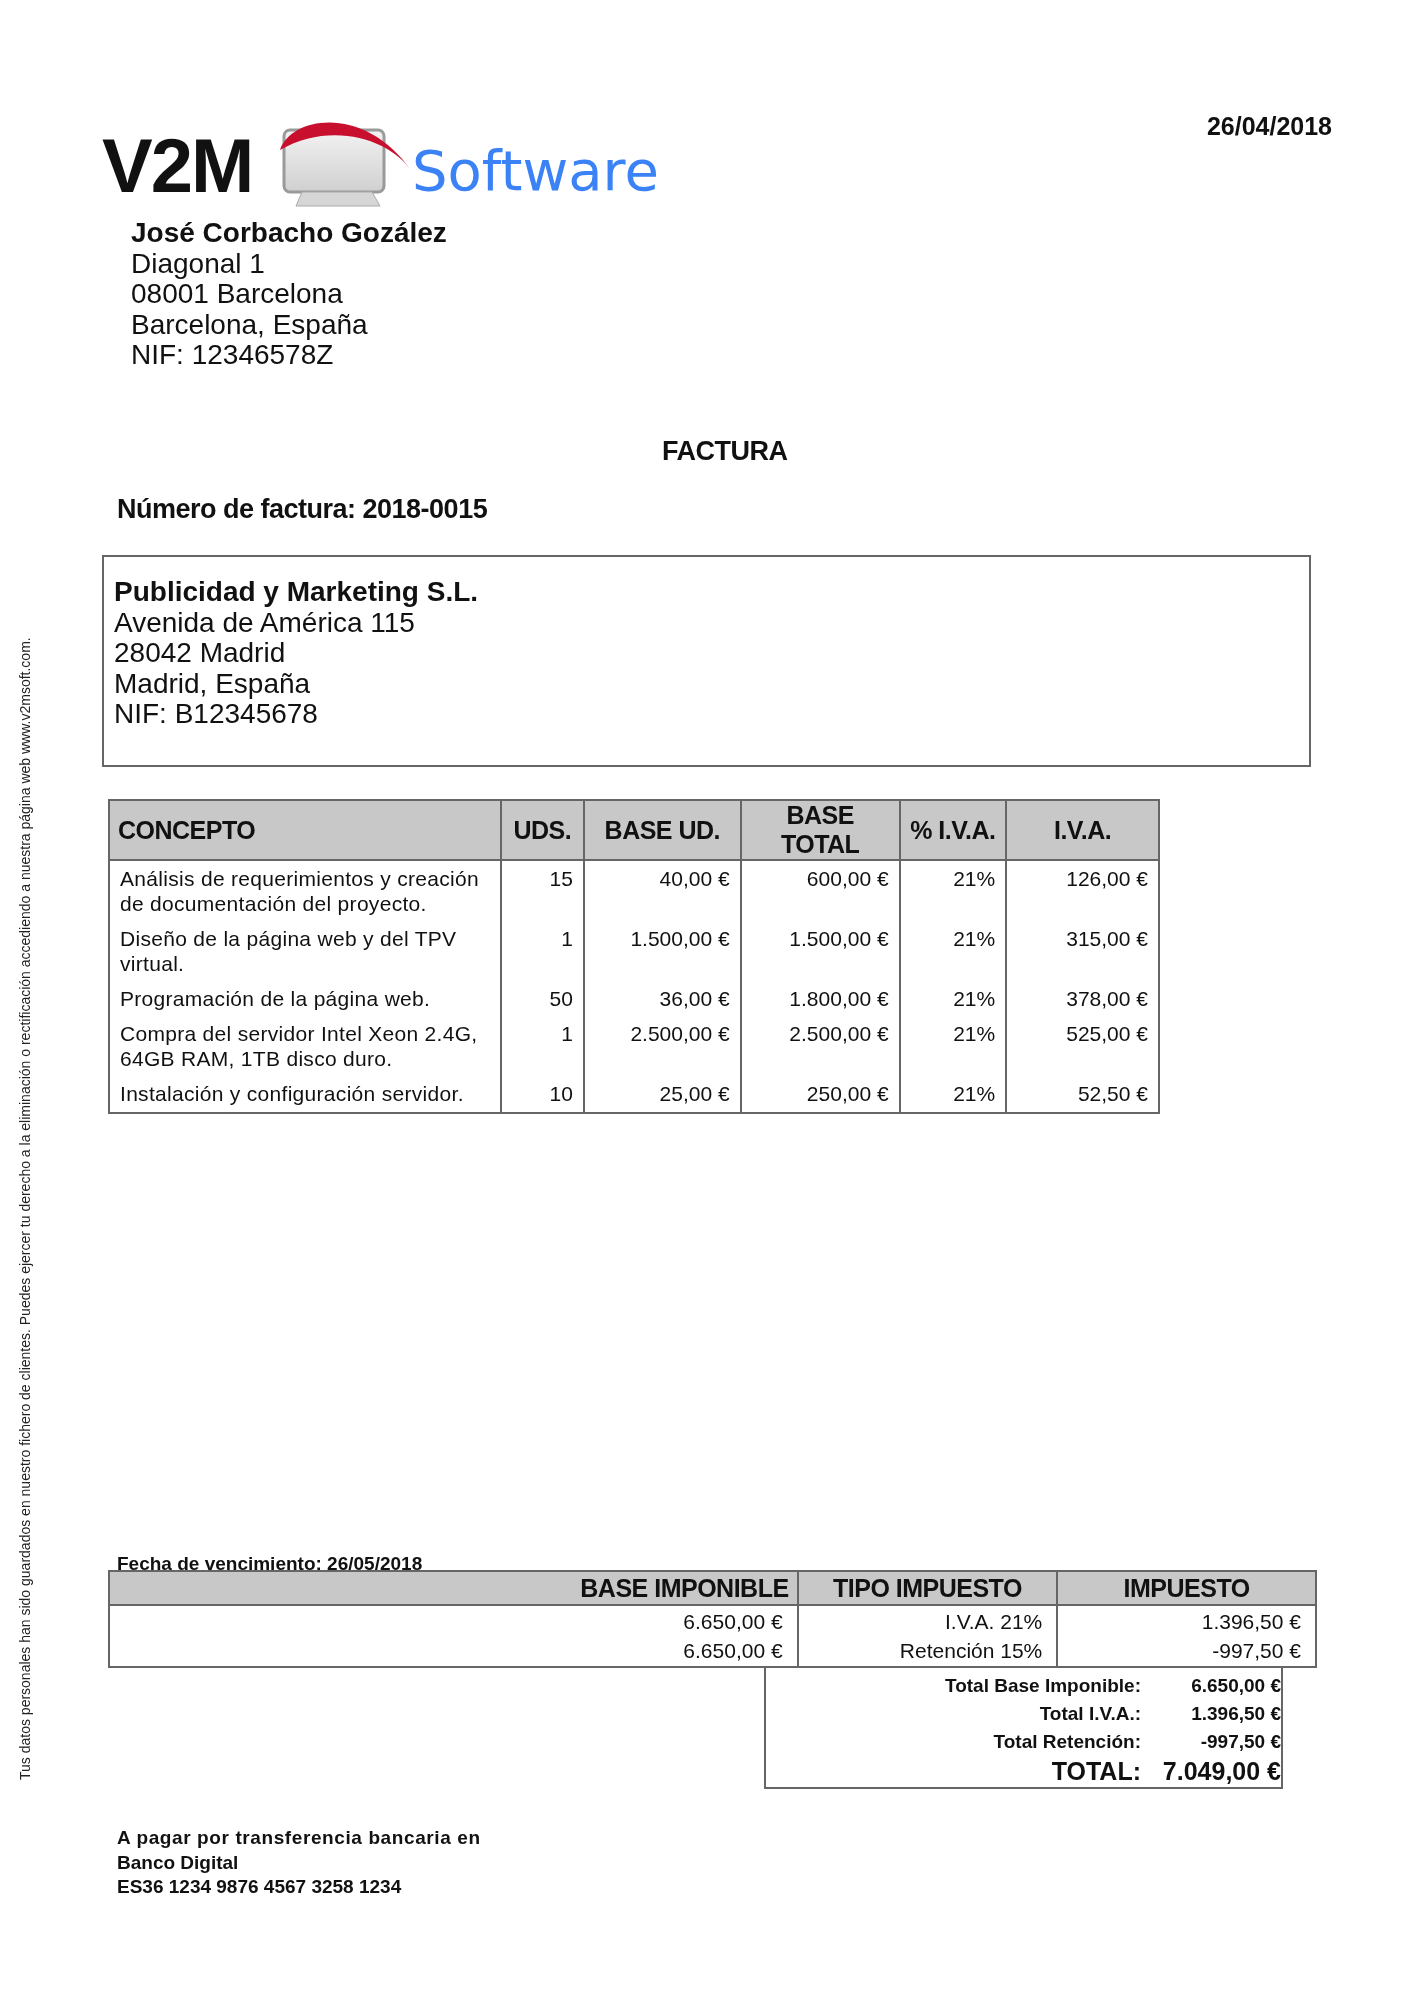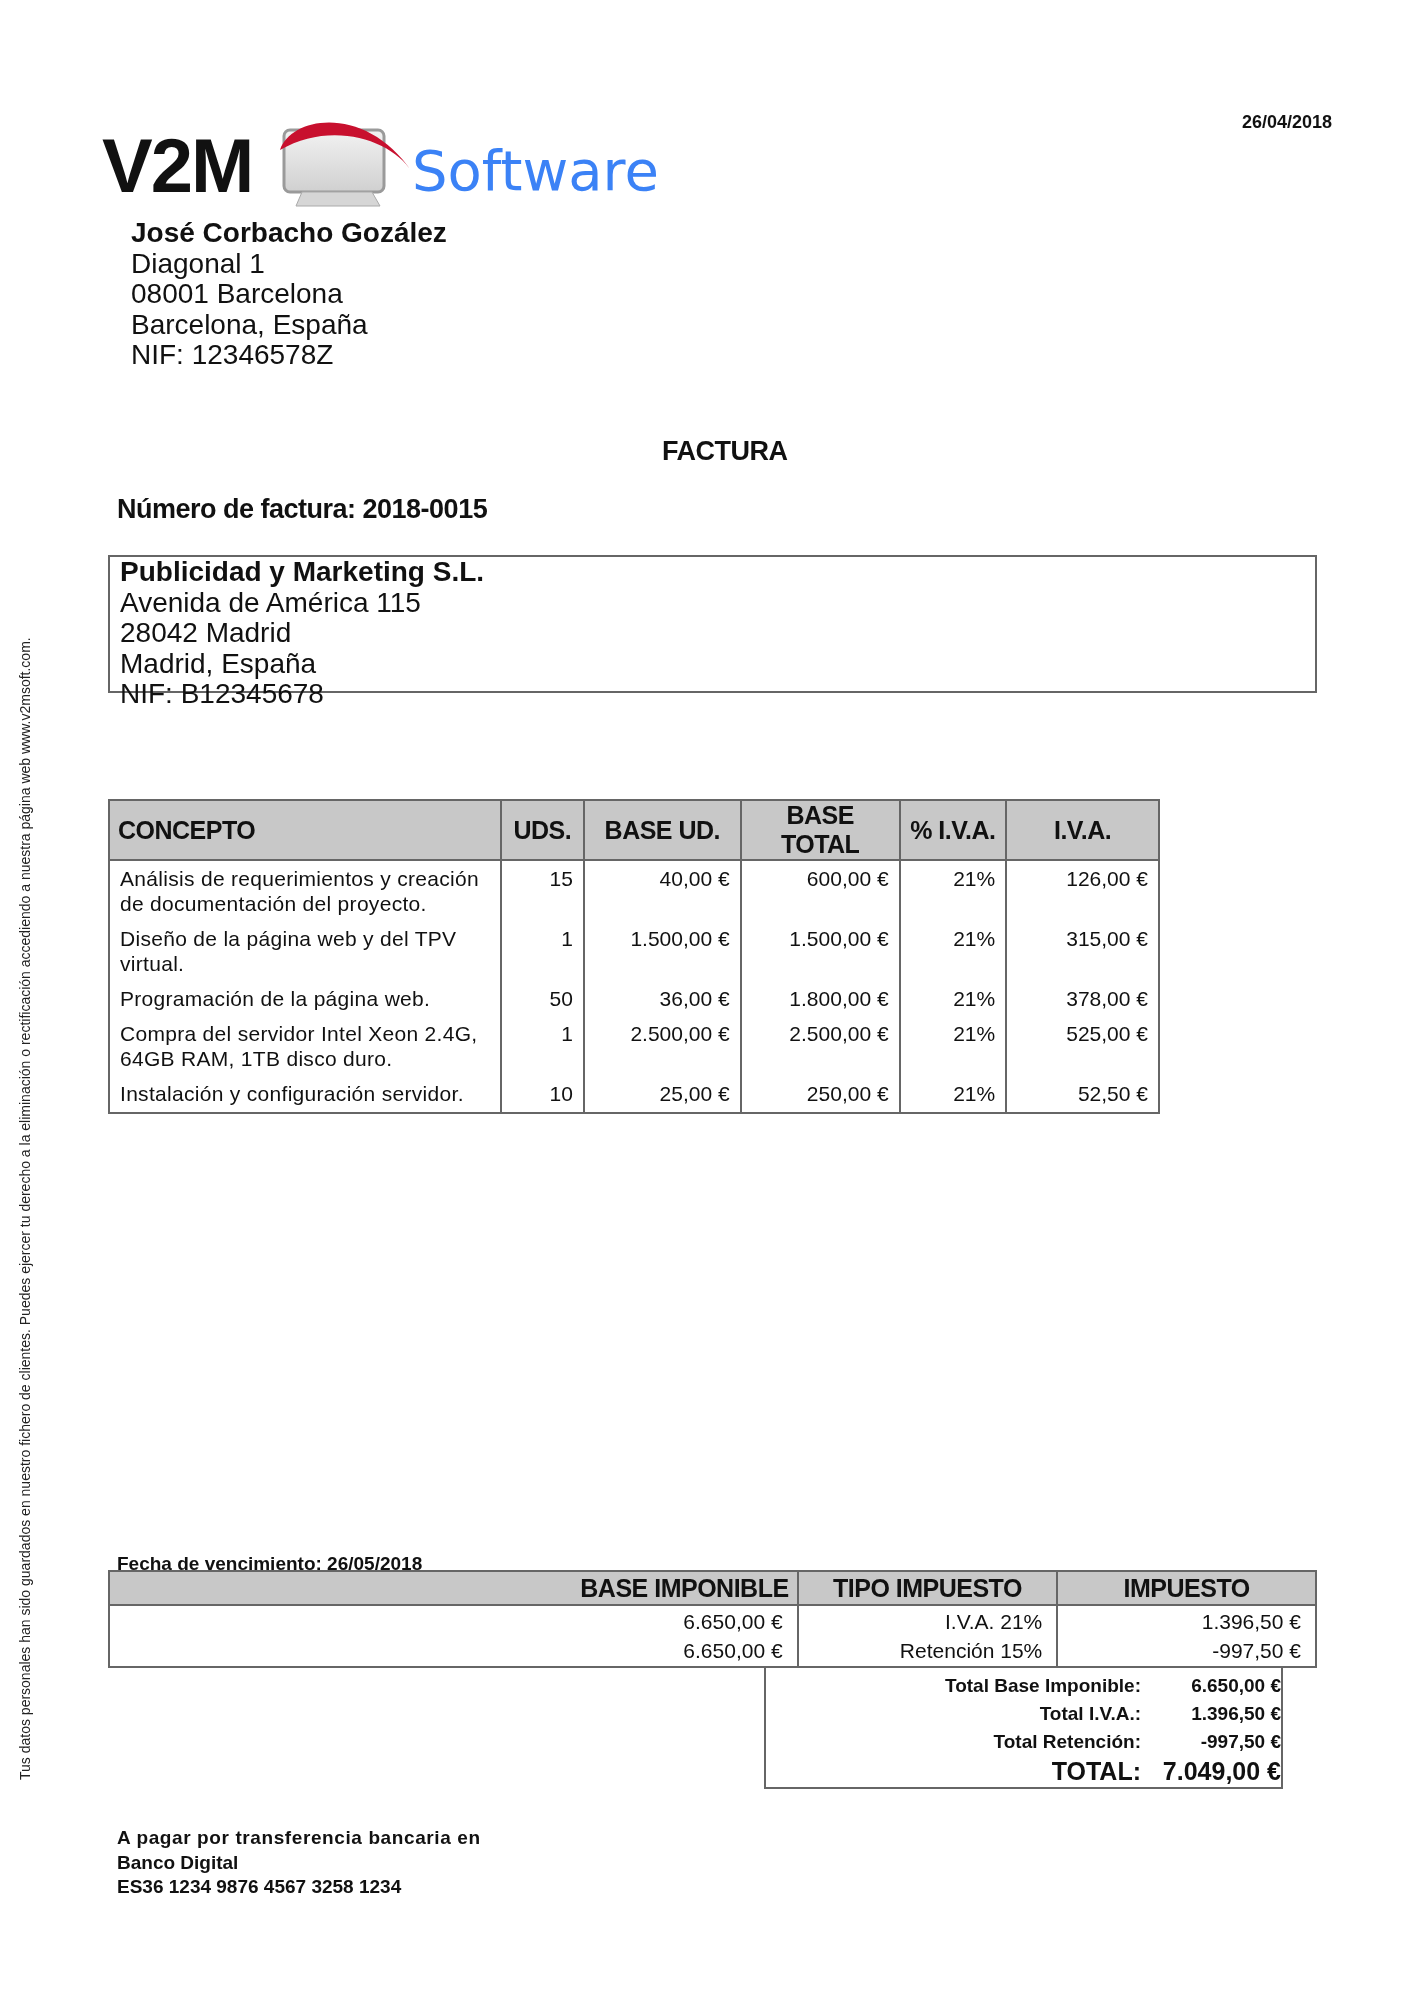--- a/index.html
+++ b/index.html
@@ -10,31 +10,31 @@
     position: absolute; left: 17px; top: 1780px;
     transform-origin: 0 0; transform: rotate(-90deg);
     font-size: 14px; white-space: nowrap; color: #222; width: 1170px;
   }
 
   .logo { position: absolute; left: 102px; top: 110px; width: 550px; height: 100px; }
   .logo .v2m { position: absolute; left: 0; top: 12px; font-size: 76px; font-weight: bold; letter-spacing: -2px; color: #111; font-family: "Liberation Sans", sans-serif; }
   .logo .software { position: absolute; left: 310px; top: 28px; font-size: 56px; color: #3b82f6; font-family: "DejaVu Sans", sans-serif; font-weight: normal; }
   .logo svg { position: absolute; left: 170px; top: 0; }
 
-  .date { position: absolute; right: 82px; top: 112px; font-size: 18px; font-weight: bold; }
+  .date { position: absolute; right: 82px; top: 112px; font-size: 25px; font-weight: bold; }
 
   .sender { position: absolute; left: 119px; top: 218px; font-size: 28px; line-height: 30.5px; margin-left: 12px; }
   .sender .name { font-weight: bold; }
 
   .doc-title { position: absolute; left: 662px; top: 436px; font-size: 27px; font-weight: bold; letter-spacing: -0.5px; }
   .inv-num { position: absolute; left: 117px; top: 494px; font-size: 27px; font-weight: bold; letter-spacing: -0.5px; }
 
   .client-box {
-    position: absolute; left: 108px; top: 555px; width: 1209px; height: 138px;
-    border: 2px solid #666; padding: 0 10px 0 10px;
+    position: absolute; left: 102px; top: 555px; width: 1209px; height: 212px;
+    border: 2px solid #666; padding: 20px 10px 0 10px;
     font-size: 28px; line-height: 30.5px;
   }
   .client-box .name { font-weight: bold; }
 
   table { border-collapse: collapse; position: absolute; }
   .items { left: 108px; top: 799px; width: 1052px; }
   .items th {
     background: #c8c8c8; border: 2px solid #666; font-size: 25px; font-weight: bold;
     height: 34px; padding: 0 8px; letter-spacing: -0.5px;
   }

